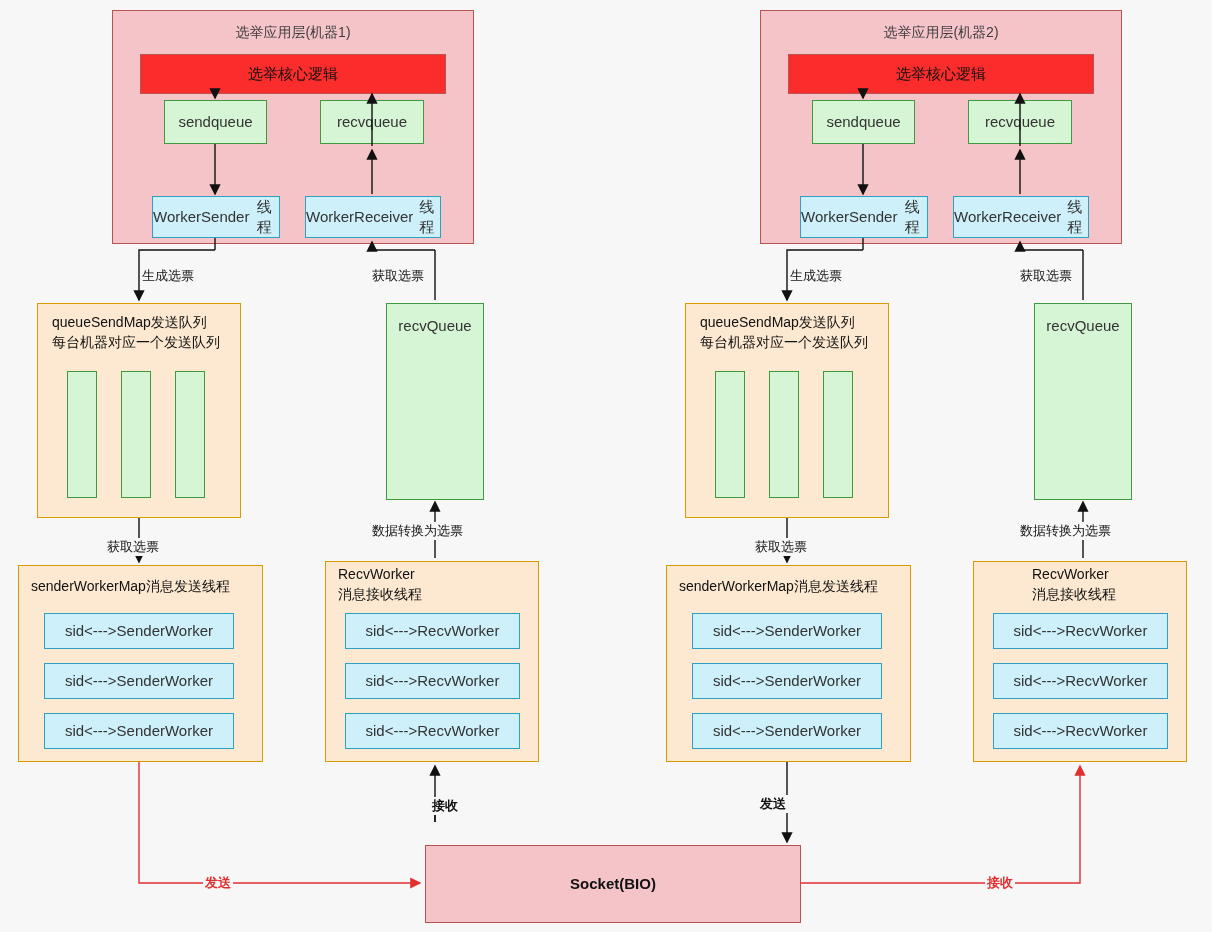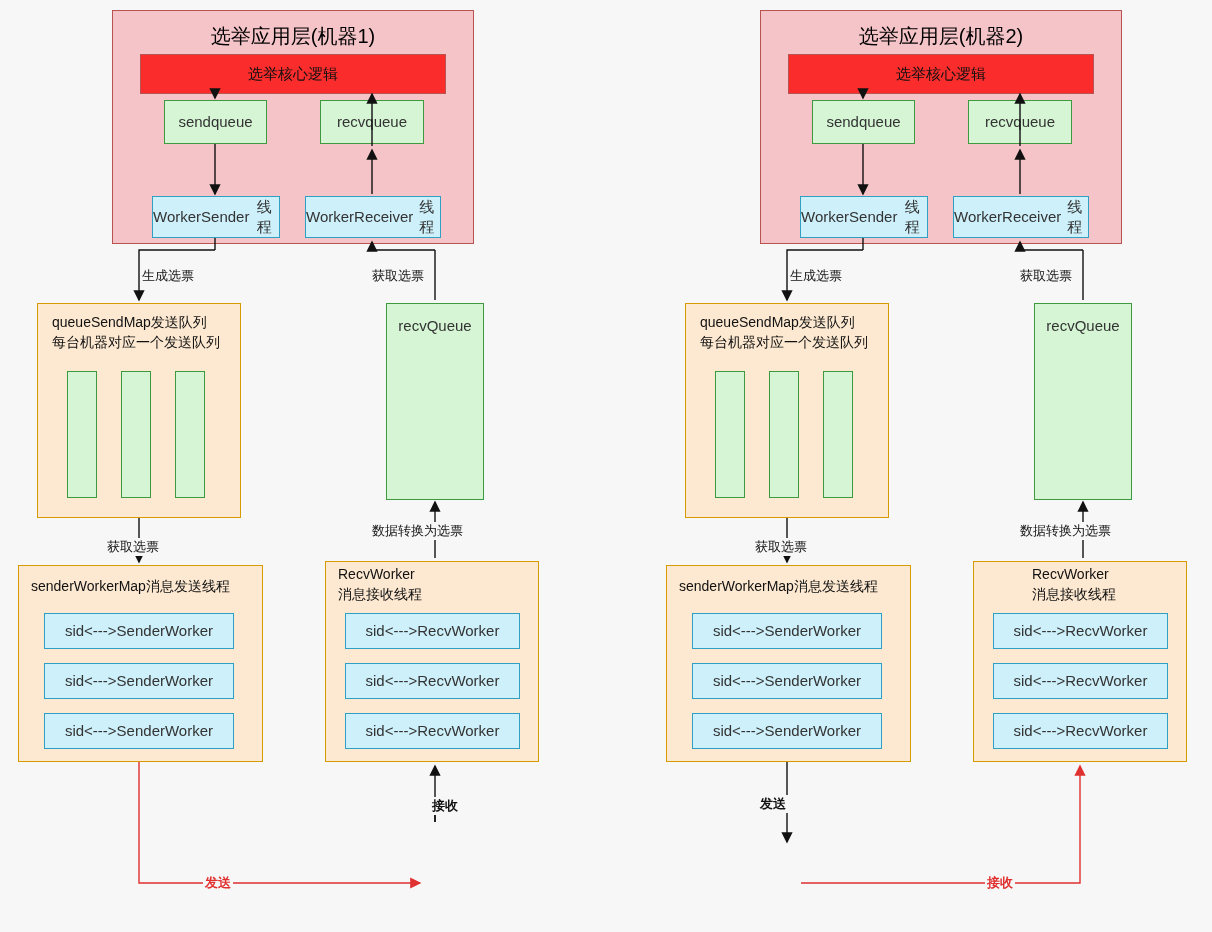--- a/index.html
+++ b/index.html
@@ -11,21 +11,21 @@
     overflow:hidden;
     color:#333;
   }
   .canvas{position:absolute;left:0;top:0;width:1212px;height:932px;}
   .box{position:absolute;box-sizing:border-box;display:flex;align-items:center;justify-content:center;text-align:center;line-height:1.35;}
   .pink-outer{background:#f5c4c8;border:1px solid #b85450;}
   .red-core{background:#fa2c2c;border:1px solid #b85450;font-size:15px;color:#111;}
   .green{background:#d5f5d5;border:1px solid #3f9a3f;font-size:15px;}
   .blue{background:#cdf0fa;border:1px solid #2f9fc4;font-size:15px;}
   .orange{background:#fde9d1;border:1px solid #d79b00;font-size:15px;}
-  .title-top{position:absolute;width:100%;text-align:center;font-size:20px;color:#000000;}
+  .title-top{position:absolute;width:100%;text-align:center;font-size:14px;color:#404040;}
   .label{position:absolute;font-size:13px;color:#111;background:#f7f7f7;padding:0 2px;white-space:nowrap;}
   .label-red{position:absolute;font-size:13px;color:#e03030;font-weight:bold;background:#f7f7f7;padding:0 2px;white-space:nowrap;}
   .label-bold{position:absolute;font-size:13px;color:#111;font-weight:bold;background:#f7f7f7;padding:0 2px;white-space:nowrap;}
   svg.arrows{position:absolute;left:0;top:0;width:1212px;height:932px;pointer-events:none;}
   .two-line{}
   .sockettxt{font-size:15px;font-weight:bold;color:#111;}
 </style>
 </head>
 <body>
 
@@ -98,20 +98,23 @@
   <div class="box blue" style="left:692px;top:663px;width:190px;height:36px;">sid&lt;---&gt;SenderWorker</div>
   <div class="box blue" style="left:692px;top:713px;width:190px;height:36px;">sid&lt;---&gt;SenderWorker</div>
 
   <div class="box orange" style="left:973px;top:561px;width:214px;height:201px;"></div>
   <div class="label" style="left:1030px;top:566px;font-size:14px;background:transparent;">RecvWorker</div>
   <div class="label" style="left:1030px;top:586px;font-size:14px;background:transparent;">消息接收线程</div>
   <div class="box blue" style="left:993px;top:613px;width:175px;height:36px;">sid&lt;---&gt;RecvWorker</div>
   <div class="box blue" style="left:993px;top:663px;width:175px;height:36px;">sid&lt;---&gt;RecvWorker</div>
   <div class="box blue" style="left:993px;top:713px;width:175px;height:36px;">sid&lt;---&gt;RecvWorker</div>
 
+  <div class="box pink-outer" style="left:425px;top:845px;width:376px;height:78px;">
+    <span class="sockettxt">Socket(BIO)</span>
+  </div>
 
   <svg class="arrows">
     <defs>
       <marker id="ah" markerWidth="9" markerHeight="9" refX="7" refY="4" orient="auto">
         <path d="M0,0 L8,4 L0,8 z" fill="#111"></path>
       </marker>
       <marker id="ahr" markerWidth="9" markerHeight="9" refX="7" refY="4" orient="auto">
         <path d="M0,0 L8,4 L0,8 z" fill="#e03030"></path>
       </marker>
     </defs>

